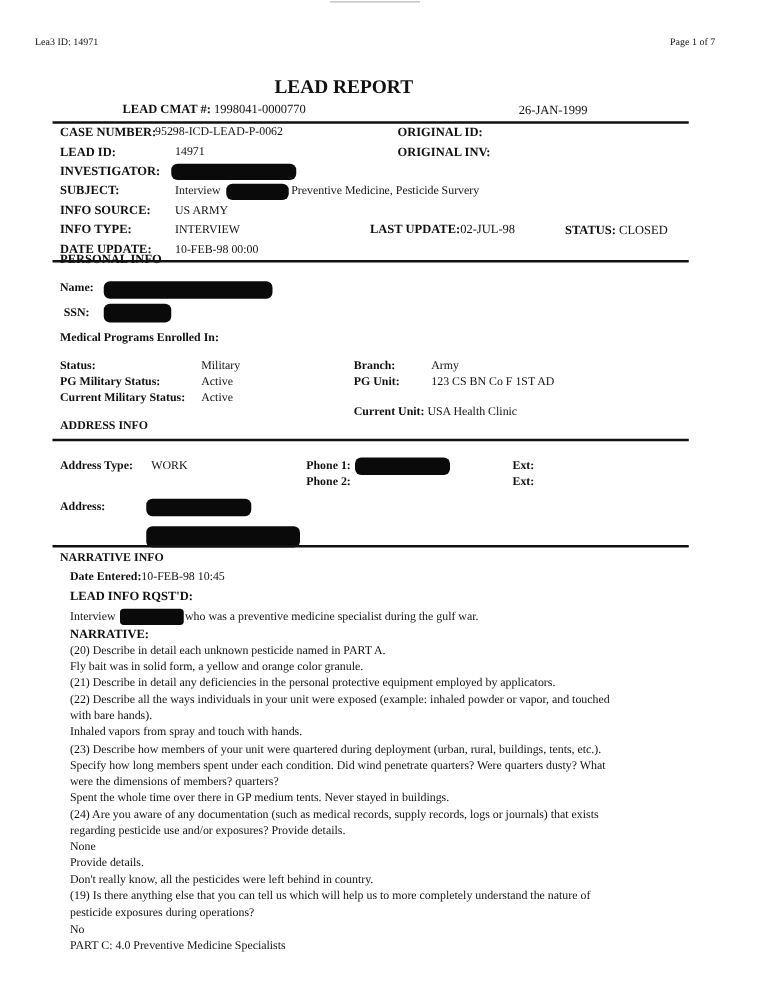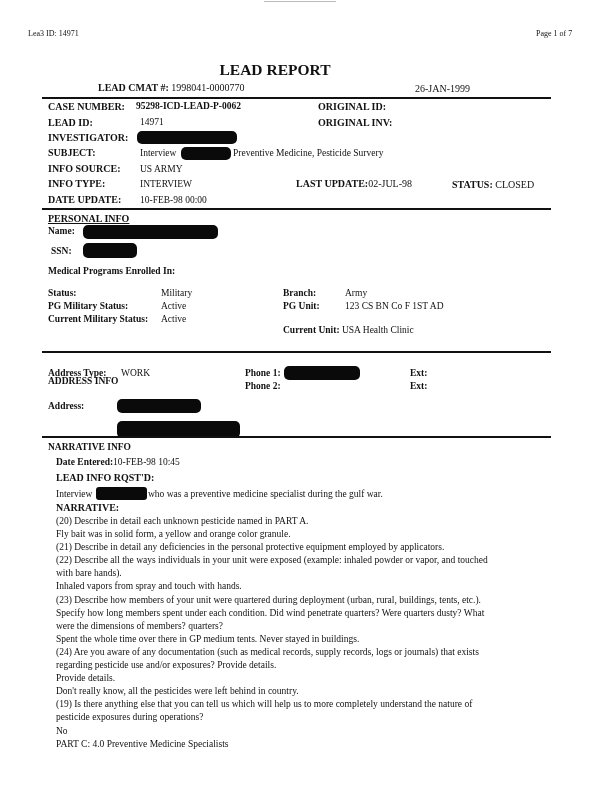--- a/index.html
+++ b/index.html
@@ -28,21 +28,21 @@
 
 <div class="abs f10" style="left:98px; top:82px;">
   <span class="b">LEAD CMAT #:</span>
   <span>1998041-0000770</span>
 </div>
 <div class="abs f10" style="left:415px; top:83px;">26-JAN-1999</div>
 
 <div class="rule" style="top:97px;"></div>
 
 <div class="abs f10 b" style="left:48px; top:101px;">CASE NUMBER:</div>
-<div class="abs f9" style="left:136px; top:101px;font-weight:bold;">95298-ICD-LEAD-P-0062</div>
+<div class="abs f9" style="left:124px; top:101px;">95298-ICD-LEAD-P-0062</div>
 <div class="abs f10 b" style="left:318px; top:101px;">ORIGINAL ID:</div>
 
 <div class="abs f10 b" style="left:48px; top:117px;">LEAD ID:</div>
 <div class="abs f9" style="left:140px; top:117px;">14971</div>
 <div class="abs f10 b" style="left:318px; top:117px;">ORIGINAL INV:</div>
 
 <div class="abs f10 b" style="left:48px; top:132px;">INVESTIGATOR:</div>
 <div class="redact" style="left:137px; top:131px; width:100px; height:13px;"></div>
 
 <div class="abs f10 b" style="left:48px; top:147px;">SUBJECT:</div>
@@ -61,21 +61,21 @@
 <div class="abs f10" style="left:452px; top:179px;">
   <span class="b">STATUS:</span>
   <span>CLOSED</span>
 </div>
 
 <div class="abs f10 b" style="left:48px; top:194px;">DATE UPDATE:</div>
 <div class="abs f9" style="left:140px; top:195px;">10-FEB-98 00:00</div>
 
 <div class="rule" style="top:208px;"></div>
 
-<div class="abs f10 b" style="left:48px; top:213px;text-decoration:underline;">PERSONAL INFO</div>
+<div class="abs f10 b" style="left:48px; top:202px;">PERSONAL INFO</div>
 <div class="abs f9 b" style="left:48px; top:226px;">Name:</div>
 <div class="redact" style="left:83px; top:225px; width:135px; height:14px;"></div>
 <div class="abs f9 b" style="left:51px; top:246px;">SSN:</div>
 <div class="redact" style="left:83px; top:243px; width:54px; height:15px;"></div>
 <div class="abs f9 b" style="left:48px; top:266px;">Medical  Programs Enrolled In:</div>
 
 <div class="abs f9 b" style="left:48px; top:288px;">Status:</div>
 <div class="abs f9" style="left:161px; top:288px;">Military</div>
 <div class="abs f9 b" style="left:48px; top:301px;">PG Military Status:</div>
 <div class="abs f9" style="left:161px; top:301px;">Active</div>
@@ -86,21 +86,21 @@
 <div class="abs f9" style="left:345px; top:288px;">Army</div>
 <div class="abs f9 b" style="left:283px; top:301px;">PG Unit:</div>
 <div class="abs f9" style="left:345px; top:301px;">123 CS BN Co F 1ST AD</div>
 <div class="abs f9" style="left:283px; top:325px;">
   <span class="b">Current Unit:</span>
   <span>USA Health Clinic</span>
 </div>
 
 <div class="rule" style="top:351px;"></div>
 
-<div class="abs f9 b" style="left:48px; top:376px;text-align:center;">ADDRESS INFO</div>
+<div class="abs f9 b" style="left:48px; top:336px;text-align:center;">ADDRESS INFO</div>
 <div class="abs f9 b" style="left:48px; top:368px;">Address Type:</div>
 <div class="abs f9" style="left:121px; top:368px;">WORK</div>
 <div class="abs f9 b" style="left:245px; top:368px;">Phone 1:</div>
 <div class="redact" style="left:284px; top:366px; width:76px; height:14px;"></div>
 <div class="abs f9 b" style="left:410px; top:368px;">Ext:</div>
 <div class="abs f9 b" style="left:245px; top:381px;">Phone 2:</div>
 <div class="abs f9 b" style="left:410px; top:381px;">Ext:</div>
 <div class="abs f9 b" style="left:48px; top:401px;">Address:</div>
 <div class="redact" style="left:117px; top:399px; width:84px; height:14px;"></div>
 <div class="redact" style="left:117px; top:421px; width:123px; height:17px;"></div>
@@ -123,19 +123,20 @@
   <div>(21)  Describe in detail any deficiencies in the personal protective equipment employed by applicators.</div>
   <div>(22)  Describe all the ways individuals in your unit were exposed (example: inhaled powder or vapor, and touched</div>
   <div>with bare hands).</div>
   <div>Inhaled vapors from spray and touch with hands.</div>
   <div>(23)  Describe how members of your unit were quartered during deployment (urban, rural, buildings, tents, etc.).</div>
   <div>Specify how long members spent under each condition.  Did wind penetrate quarters?  Were quarters dusty?  What</div>
   <div>were the dimensions of members? quarters?</div>
   <div>Spent the whole time over there in GP medium tents.  Never stayed in buildings.</div>
   <div>(24)  Are you aware of any documentation (such as medical records, supply records, logs or journals) that exists</div>
   <div>regarding pesticide use and/or exposures?  Provide details.</div>
+  <div>None</div>
   <div>Provide details.</div>
   <div>Don't really know, all the pesticides were left behind in country.</div>
   <div>(19)  Is there anything else that you can tell us which will help us to more completely understand the nature of</div>
   <div>pesticide exposures during operations?</div>
   <div>No</div>
   <div>PART C: 4.0  Preventive Medicine Specialists</div>
 </div>
 
 </body></html>

